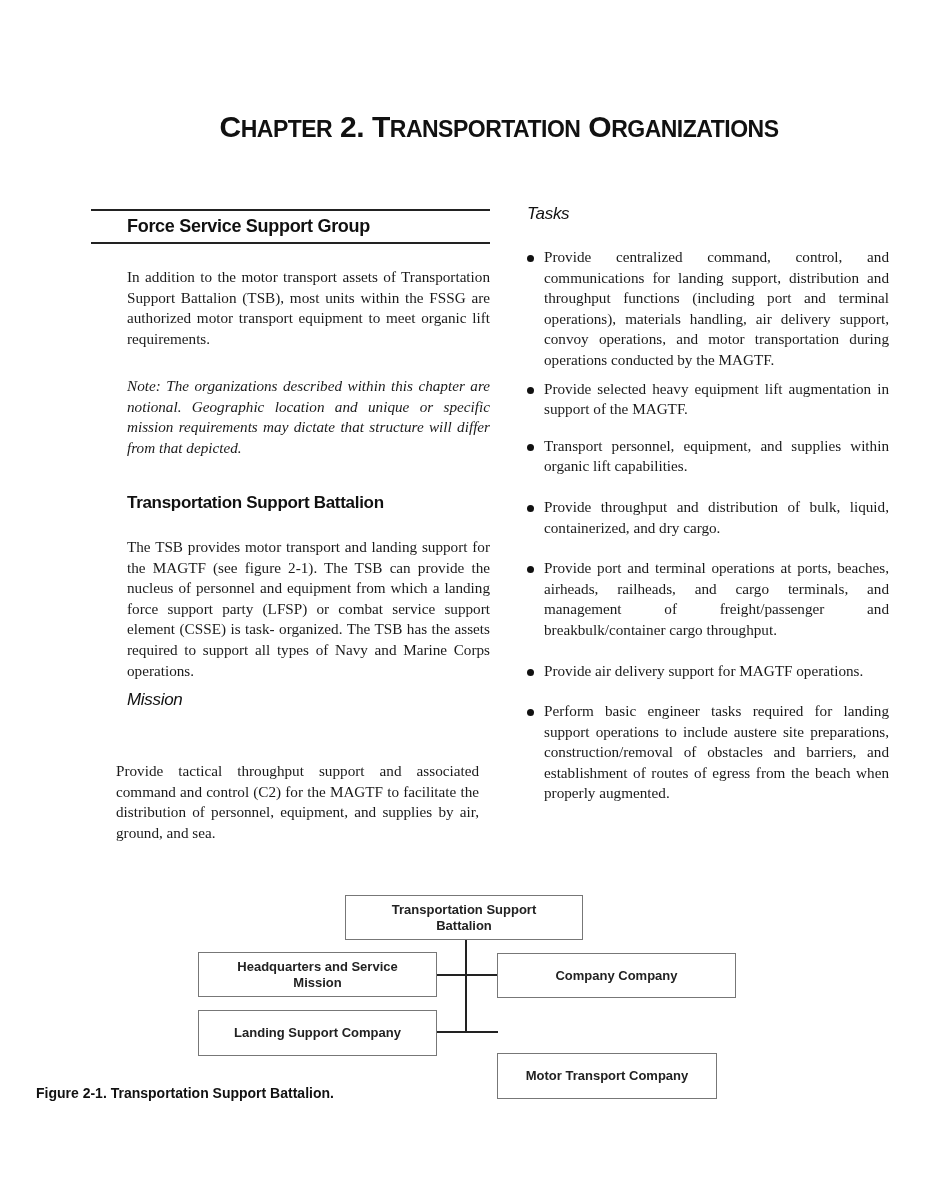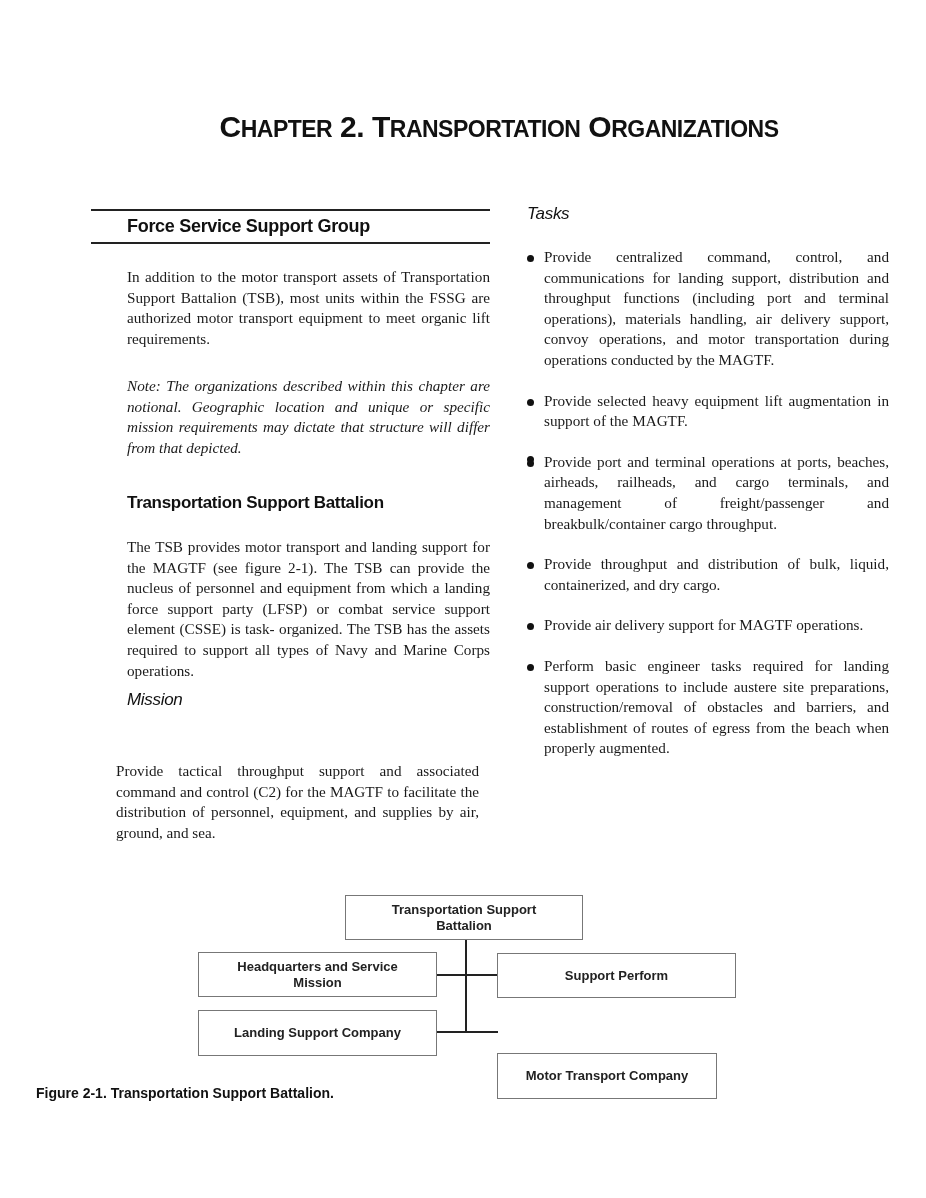--- a/index.html
+++ b/index.html
@@ -63,38 +63,39 @@
 <div class="abs h3i" style="left:91px; top:690px;">Mission</div>
 
 <div class="abs col" style="left:80px; top:761px; width:363px;">
   <p>Provide tactical throughput support and associated command and control (C2) for the MAGTF to facilitate the distribution of personnel, equipment, and supplies by air, ground, and sea.</p>
 </div>
 
 <div class="abs h3i" style="left:491px; top:204px;">Tasks</div>
 
 <div class="abs col" style="left:489px; top:247px; width:364px;">
   <ul class="tasks">
-    <li style="margin-bottom:20px;">
+    <li style="margin-bottom:8px;">
       <span class="bullet"></span>
       <span>Provide centralized command, control, and communications for landing support, distribution and throughput functions (including port and terminal operations), materials handling, air delivery support, convoy operations, and motor transportation during operations conducted by the MAGTF.</span>
     </li>
     <li style="margin-bottom:16px;">
       <span class="bullet"></span>
       <span>Provide selected heavy equipment lift augmentation in support of the MAGTF.</span>
     </li>
     <li style="margin-bottom:20px;">
       <span class="bullet"></span>
+      <span>Transport personnel, equipment, and supplies within organic lift capabilities.</span>
+    </li>
+    <li style="margin-bottom:20px;">
+      <span class="bullet"></span>
+      <span>Provide throughput and distribution of bulk, liquid, containerized, and dry cargo.</span>
     </li>
     <li style="margin-bottom:20px;">
       <span class="bullet"></span>
       <span>Provide port and terminal operations at ports, beaches, airheads, railheads, and cargo terminals, and management of freight/passenger and breakbulk/container cargo throughput.</span>
-    </li>
-    <li style="margin-bottom:20px;">
-      <span class="bullet"></span>
-      <span>Provide throughput and distribution of bulk, liquid, containerized, and dry cargo.</span>
     </li>
     <li style="margin-bottom:20px;">
       <span class="bullet"></span>
       <span>Provide air delivery support for MAGTF operations.</span>
     </li>
     <li>
       <span class="bullet"></span>
       <span>Perform basic engineer tasks required for landing support operations to include austere site preparations, construction/removal of obstacles and barriers, and establishment of routes of egress from the beach when properly augmented.</span>
     </li>
   </ul>
@@ -106,21 +107,21 @@
   <div class="line" style="left:436px; top:974px; width:62px; height:2px;"></div>
   <div class="line" style="left:436px; top:1031px; width:62px; height:2px;"></div>
 
   <div class="box" style="left:345px; top:895px; width:238px; height:45px;">
     <span style="width:170px; display:block;">Transportation Support Battalion</span>
   </div>
   <div class="box" style="left:198px; top:952px; width:239px; height:45px;">
     <span style="width:180px; display:block;">Headquarters and Service Mission</span>
   </div>
   <div class="box" style="left:497px; top:953px; width:239px; height:45px;">
-    <span>Support Perform</span>
+    <span>Company Company</span>
   </div>
   <div class="box" style="left:198px; top:1010px; width:239px; height:46px;">
     <span>Landing Support Company</span>
   </div>
   <div class="box" style="left:497px; top:1053px; width:220px; height:46px;">
     <span>Motor Transport Company</span>
   </div>
 </div>
 
 <div class="abs caption">Figure 2-1. Transportation Support Battalion.</div>

